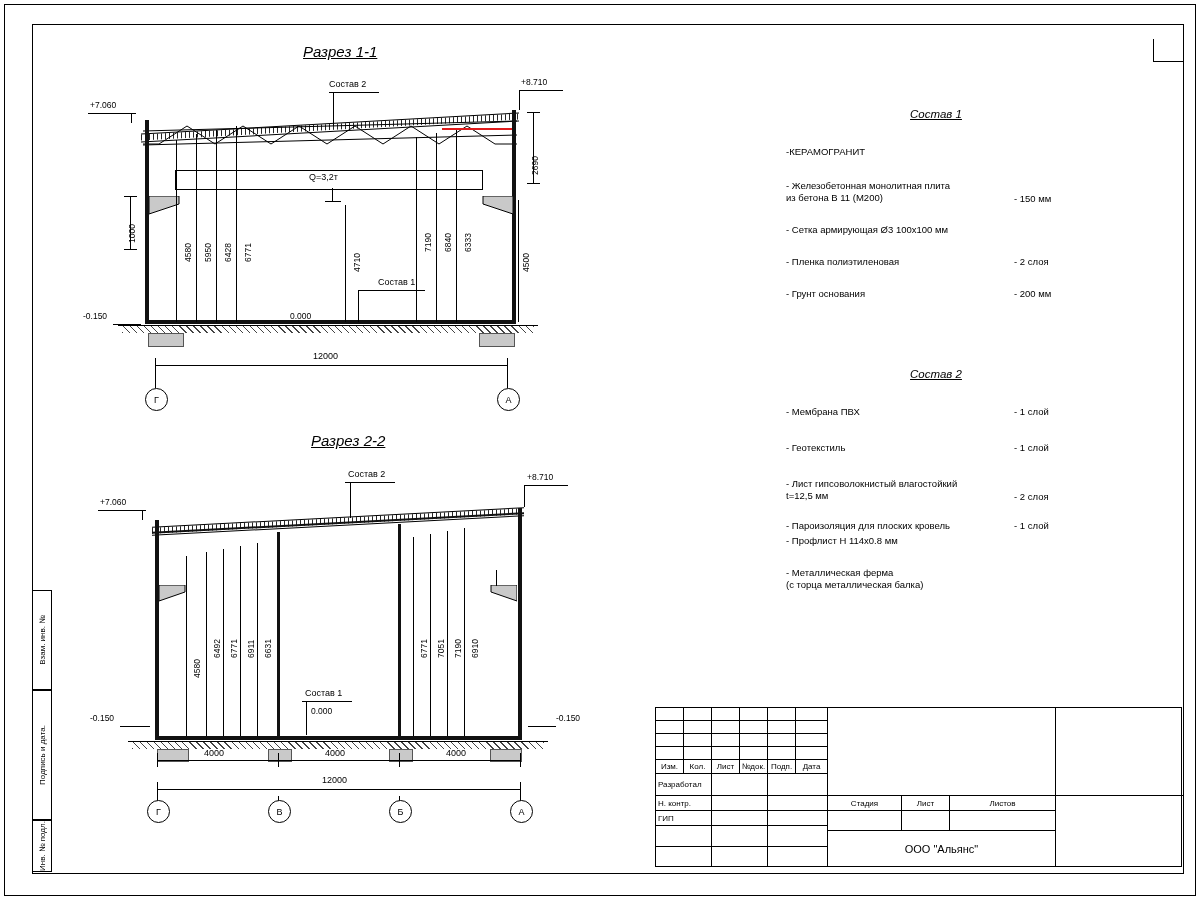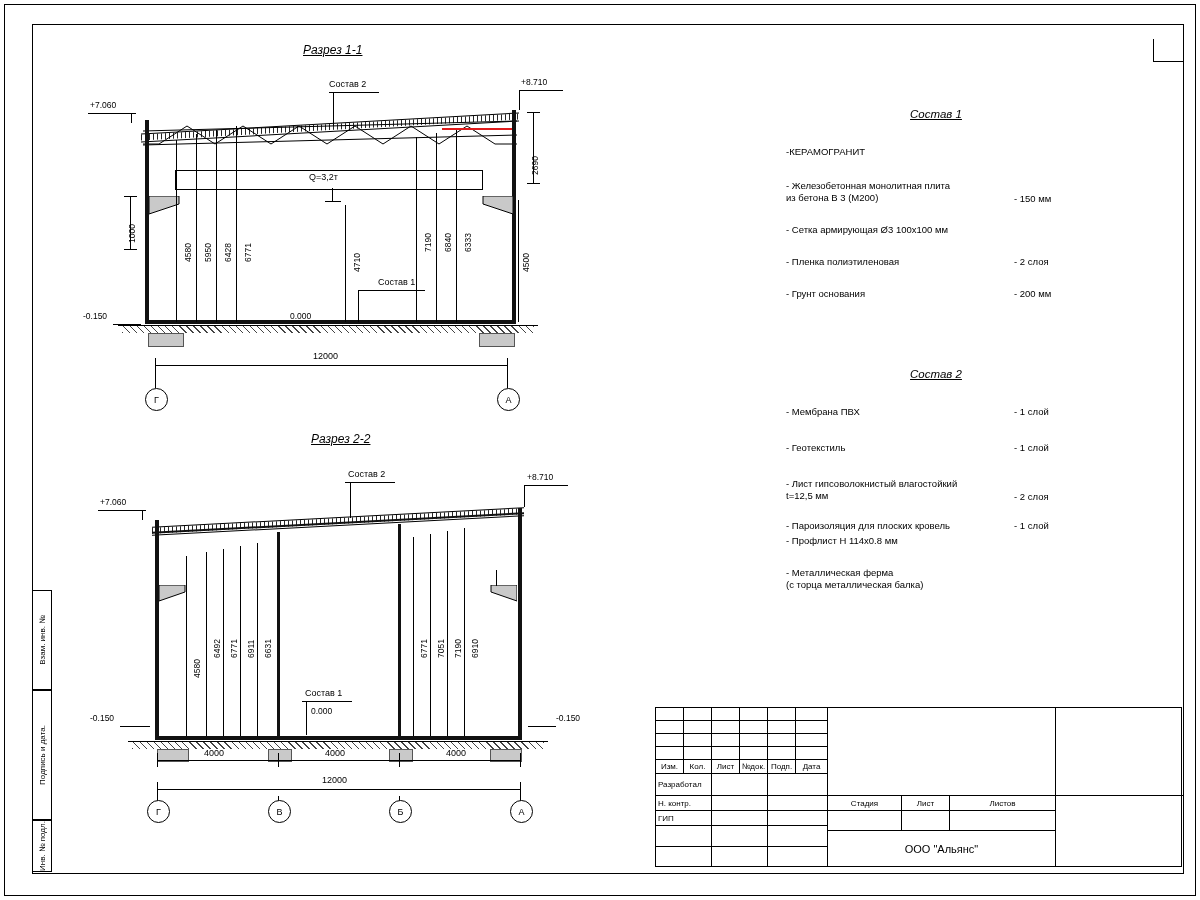--- a/index.html
+++ b/index.html
@@ -23,21 +23,21 @@
   .ln { position:absolute; background:#000; }
   .h1 { height:1px; }
   .v1 { width:1px; }
   .thick { background:#111; }
   .red { background:#e01b1b; }
 
   .lbl { position:absolute; font-size:9px; color:#000; white-space:nowrap; }
   .vlbl { position:absolute; font-size:8.5px; color:#000; white-space:nowrap;
           transform-origin:0 0; transform:rotate(-90deg); }
 
-  .title-ul { position:absolute; font-style:italic; font-size:12px; text-decoration:underline; color:#000; white-space:nowrap; }
+  .title-ul { position:absolute; font-style:italic; font-size:15px; text-decoration:underline; color:#000; white-space:nowrap; }
 
   .axis-circle { position:absolute; width:21px; height:21px; border:1px solid #000; border-radius:50%;
                  font-size:9px; display:flex; align-items:center; justify-content:center; color:#000; background:#fff; }
 
   .level-tag { position:absolute; font-size:8.5px; color:#000; white-space:nowrap; }
 
   
   .hatch-roof {
     position:absolute;
     background-image:repeating-linear-gradient(90deg,#000 0 1px,transparent 1px 4px);
@@ -286,21 +286,21 @@
 
   <div class="spec" style="left:786px;top:108px;width:330px;">
     <div class="hd" style="position:relative;width:300px;margin:0 0 26px 0;">Состав 1</div>
 
     <div class="spec-row" style="margin-bottom:22px;">
       <span class="txt" style="white-space:pre-line;">-КЕРАМОГРАНИТ</span>
       <span class="val"></span>
     </div>
     <div class="spec-row" style="margin-bottom:20px;">
       <span class="txt" style="white-space:pre-line;">- Железобетонная  монолитная плита
-  из бетона В 3 (М200)</span>
+  из бетона В 11 (М200)</span>
       <span class="val" style="top:13px;">- 150 мм</span>
     </div>
     <div class="spec-row" style="margin-bottom:20px;">
       <span class="txt" style="white-space:pre-line;">- Сетка армирующая Ø3 100х100 мм</span>
       <span class="val"></span>
     </div>
     <div class="spec-row" style="margin-bottom:20px;">
       <span class="txt" style="white-space:pre-line;">- Пленка полиэтиленовая</span>
       <span class="val">-  2 слоя</span>
     </div>

